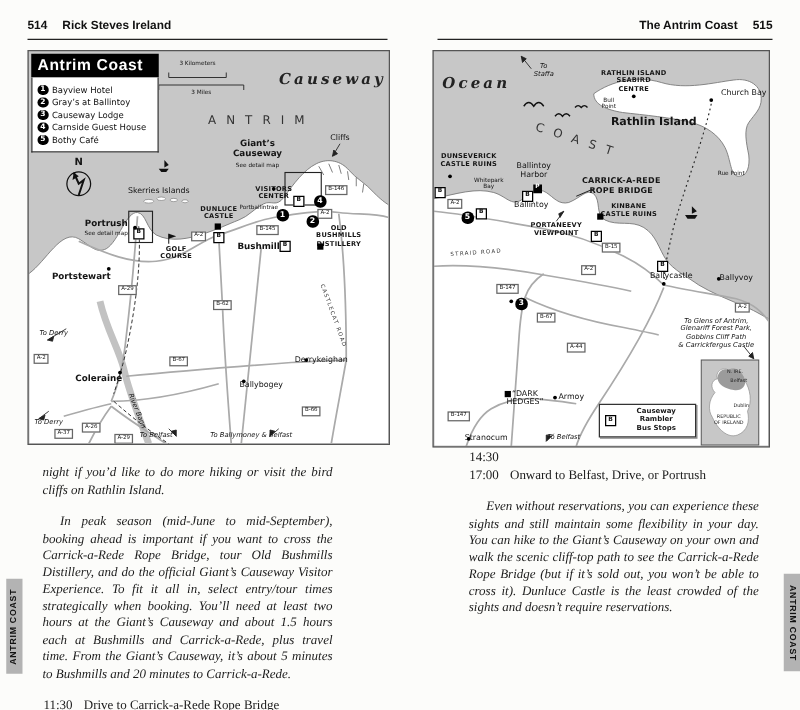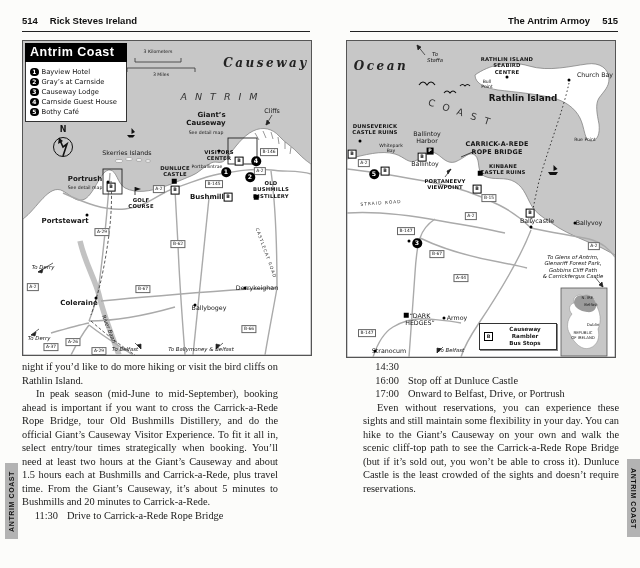--- a/index.html
+++ b/index.html
@@ -57,21 +57,21 @@
   .buslegend{position:absolute;left:132px;top:282px;width:72px;background:#fff;border:1px solid #333;
              box-shadow:1px 1px 0 #888;z-index:3;display:flex;align-items:center;padding:2px 2px;}
   .b-ic{flex:0 0 7px;height:7px;background:#fff;border:.8px solid #000;font:bold 4.8px/7px "DejaVu Sans",sans-serif;
         text-align:center;margin:0 3px 0 2px;}
   .b-tx{font:bold 5.6px/1.25 "DejaVu Sans",sans-serif;white-space:pre-line;text-align:center;flex:1;}
   
   .body{position:absolute;top:360px;width:256px;text-align:justify;
         font:10.4px/1.3 "Liberation Serif",serif;color:#1b1b1b;}
   .body-l{left:22px;}
   .body-r{left:363px;}
-  .bp{margin:0;}
+  .bp{margin:12px;font-style:italic;}
   .ind{text-indent:14px;}
   .sched{display:flex;}
   .stime{flex:0 0 36px;text-align:right;margin-right:9px;}
   .stext{flex:1;text-align:left;}
   .bh2{font:bold 11.5px "Liberation Sans",sans-serif;letter-spacing:.4px;margin:7px 0 2px;color:#111;}
   
   .tab{position:absolute;background:#b3b3b3;color:#111;display:flex;align-items:center;justify-content:center;}
   .tab span{font:bold 7px "Liberation Sans",sans-serif;letter-spacing:.6px;white-space:nowrap;}
   .tab-l{left:5px;top:463px;width:13px;height:76px;}
   .tab-l span{writing-mode:vertical-rl;transform:rotate(180deg);}
@@ -157,42 +157,42 @@
     </svg>
     <div class="mtitlebox">
       <div class="mtitle">Antrim Coast</div>
       <ul class="mlegend">
           <li class="mleg-item">
             <span class="lnum">1</span>
             <span class="llab">Bayview Hotel</span>
           </li>
           <li class="mleg-item">
             <span class="lnum">2</span>
-            <span class="llab">Gray’s at Carnside</span>
+            <span class="llab">Gray’s at Ballintoy</span>
           </li>
           <li class="mleg-item">
             <span class="lnum">3</span>
             <span class="llab">Causeway Lodge</span>
           </li>
           <li class="mleg-item">
             <span class="lnum">4</span>
             <span class="llab">Carnside Guest House</span>
           </li>
           <li class="mleg-item">
             <span class="lnum">5</span>
             <span class="llab">Bothy Café</span>
           </li>
         </ul>
     </div>
     <div class="labels">
         <span class="lb tiny" style="left: 135px; top: 11px;">3 Kilometers</span>
         <span class="lb tiny" style="left: 138px; top: 34px;">3 Miles</span>
         <span class="lb sea" style="left: 243px; top: 22px;">Causeway</span>
-        <span class="lb region" style="left: 200px; top: 56px; font-style: italic;">ANTRIM</span>
-        <span class="lb big" style="left: 183px; top: 78px; text-align: right;">Giant’s
+        <span class="lb region" style="left: 186px; top: 56px;">ANTRIM</span>
+        <span class="lb big" style="left: 183px; top: 78px;">Giant’s
 Causeway</span>
         <span class="lb tiny" style="left: 183px; top: 92px;">See detail map</span>
         <span class="lb place" style="left: 249px; top: 70px;">Cliffs</span>
         <span class="lb cn" style="left: 40px; top: 89px;">N</span>
         <span class="lb place" style="left: 104px; top: 112px;">Skerries Islands</span>
         <span class="lb big" style="left: 62px; top: 138px;">Portrush</span>
         <span class="lb tiny" style="left: 62px; top: 147px;">See detail map</span>
         <span class="lb poi" style="left: 118px; top: 162px;">GOLF
 COURSE</span>
         <span class="lb poi" style="left: 152px; top: 130px;">DUNLUCE
@@ -251,21 +251,21 @@
         <span class="stime">11:30</span>
         <span class="stext">Drive to Carrick-a-Rede Rope Bridge</span>
       </div>
     </div>
 
   <div class="tab tab-l">
     <span>ANTRIM COAST</span>
   </div>
 
   <header class="phdr phdr-r">
-    <span class="ptitle">The Antrim Armoy</span><span class="pnum">515</span>
+    <span class="ptitle">The Antrim Coast</span><span class="pnum">515</span>
   </header>
   <div class="hrule hrule-r"></div>
 
   <div class="map map-r">
     <svg viewBox="0 0 268 316" width="268" height="316">
       <path d="M128,34 C142,24 162,19 182,25 C202,31 224,25 240,23 C253,21 262,28 262,38 C262,46 257,50 252,57 C248,63 250,73 252,83 C253,92 251,100 244,100 C237,100 238,87 233,77 C228,67 218,60 206,57 C190,53 168,51 151,49 C139,47 128,43 128,34 Z" fill="#fff" stroke="#777" stroke-width="0.7"></path>
       <path d="M0,118 C18,114 34,109 48,113 C58,116 62,124 70,119 C78,113 84,109 90,113 C96,117 100,123 108,121 C118,117 122,110 128,114 C134,120 129,130 137,135 C147,140 158,135 168,141 C178,147 180,158 186,167 C192,175 202,180 212,187 C222,193 234,198 246,203 C256,207 262,211 268,214 L268,316 L0,316 Z" fill="#fff" stroke="#777" stroke-width="0.7"></path>
       <g stroke="#aaa" stroke-width="1.4" fill="none">
         <path d="M0,128 C30,131 60,137 88,142 C110,146 132,154 152,164 C166,171 176,179 184,187"></path>
         <path d="M184,187 C202,191 222,194 242,198 C256,202 262,208 268,216"></path>
@@ -377,24 +377,20 @@
         <span class="lb it" style="left: 236px; top: 295px;">REPUBLIC
 OF IRELAND</span>
       </div>
   </div>
 
   <div class="body body-r">
       <div class="sched">
         <span class="stime">14:30</span>
       </div>
       <div class="sched">
-        <span class="stime">16:00</span>
-        <span class="stext">Stop off at Dunluce Castle</span>
-      </div>
-      <div class="sched">
         <span class="stime">17:00</span>
         <span class="stext">Onward to Belfast, Drive, or Portrush</span>
       </div>
       <p class="bp ind">Even without reservations, you can experience these sights and still maintain some flexibility in your day. You can hike to the Giant’s Causeway on your own and walk the scenic cliff-top path to see the Carrick-a-Rede Rope Bridge (but if it’s sold out, you won’t be able to cross it). Dunluce Castle is the least crowded of the sights and doesn’t require reservations.</p>
     </div>
 
   <div class="tab tab-r">
     <span>ANTRIM COAST</span>
   </div>
 

